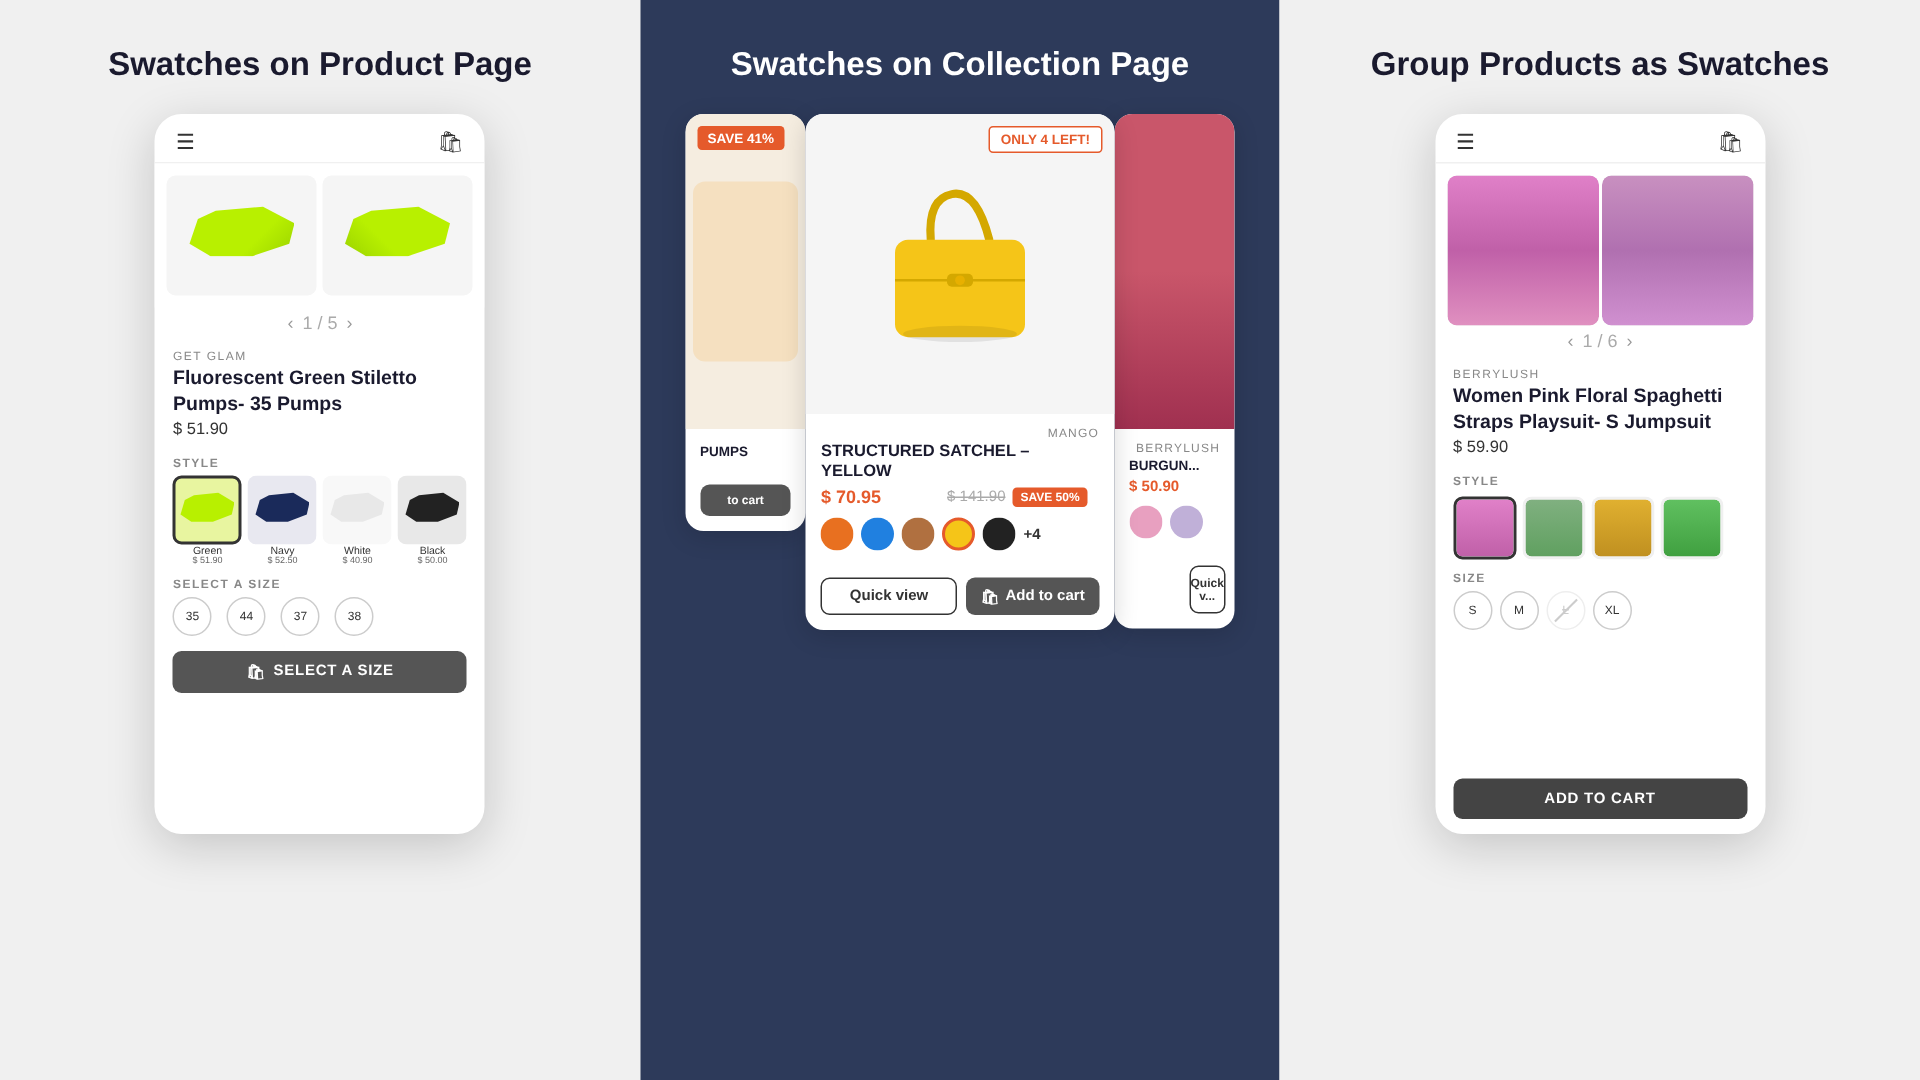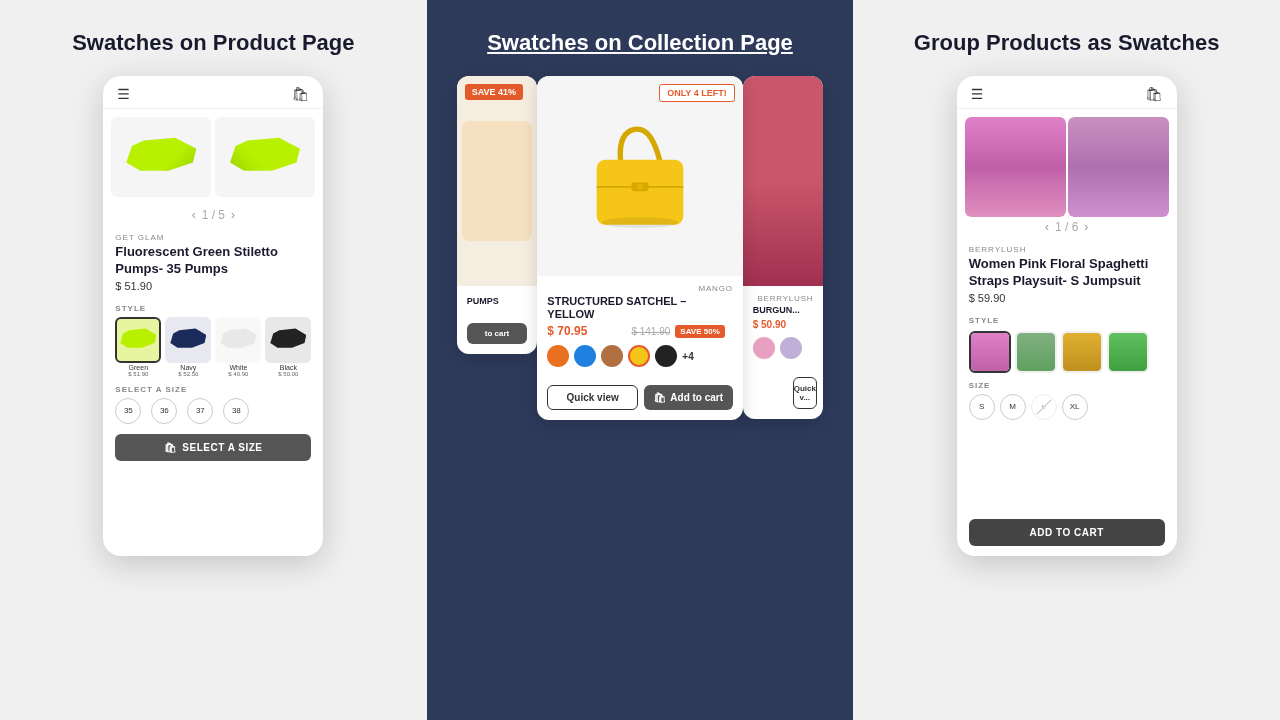--- a/index.html
+++ b/index.html
@@ -34,21 +34,21 @@
     .panel-center { background: #2d3a5a; }
     .panel-right { background: #f0f0f0; }
 
     .panel-title {
       font-size: 22px;
       font-weight: 800;
       margin-bottom: 20px;
       text-align: center;
     }
     .panel-left .panel-title, .panel-right .panel-title { color: #1a1a2e; }
-    .panel-center .panel-title { color: #ffffff; text-decoration: underline; }
+    .panel-center .panel-title { color: #ffffff; }
 
     
     .phone-mockup {
       background: #fff;
       border-radius: 18px;
       box-shadow: 0 8px 32px rgba(0,0,0,0.18);
       overflow: hidden;
       width: 220px;
       min-height: 480px;
       display: flex;
@@ -492,21 +492,21 @@
             <div style="width:36px;height:32px;background:#222;clip-path:polygon(0% 60%, 8% 30%, 25% 20%, 70% 15%, 100% 35%, 95% 60%, 60% 75%, 20% 75%);"></div>
           </div>
           <div class="swatch-name">Black</div>
           <div class="swatch-price">$ 50.00</div>
         </div>
       </div>
 
       <div class="section-label">SELECT A SIZE</div>
       <div class="size-circles">
         <div class="size-circle">35</div>
-        <div class="size-circle">36</div>
+        <div class="size-circle">44</div>
         <div class="size-circle">37</div>
         <div class="size-circle">38</div>
       </div>
 
       <button class="add-to-cart-btn">
         <span>🛍</span>
         <span>SELECT A SIZE</span>
       </button>
     </div>
   </div>

